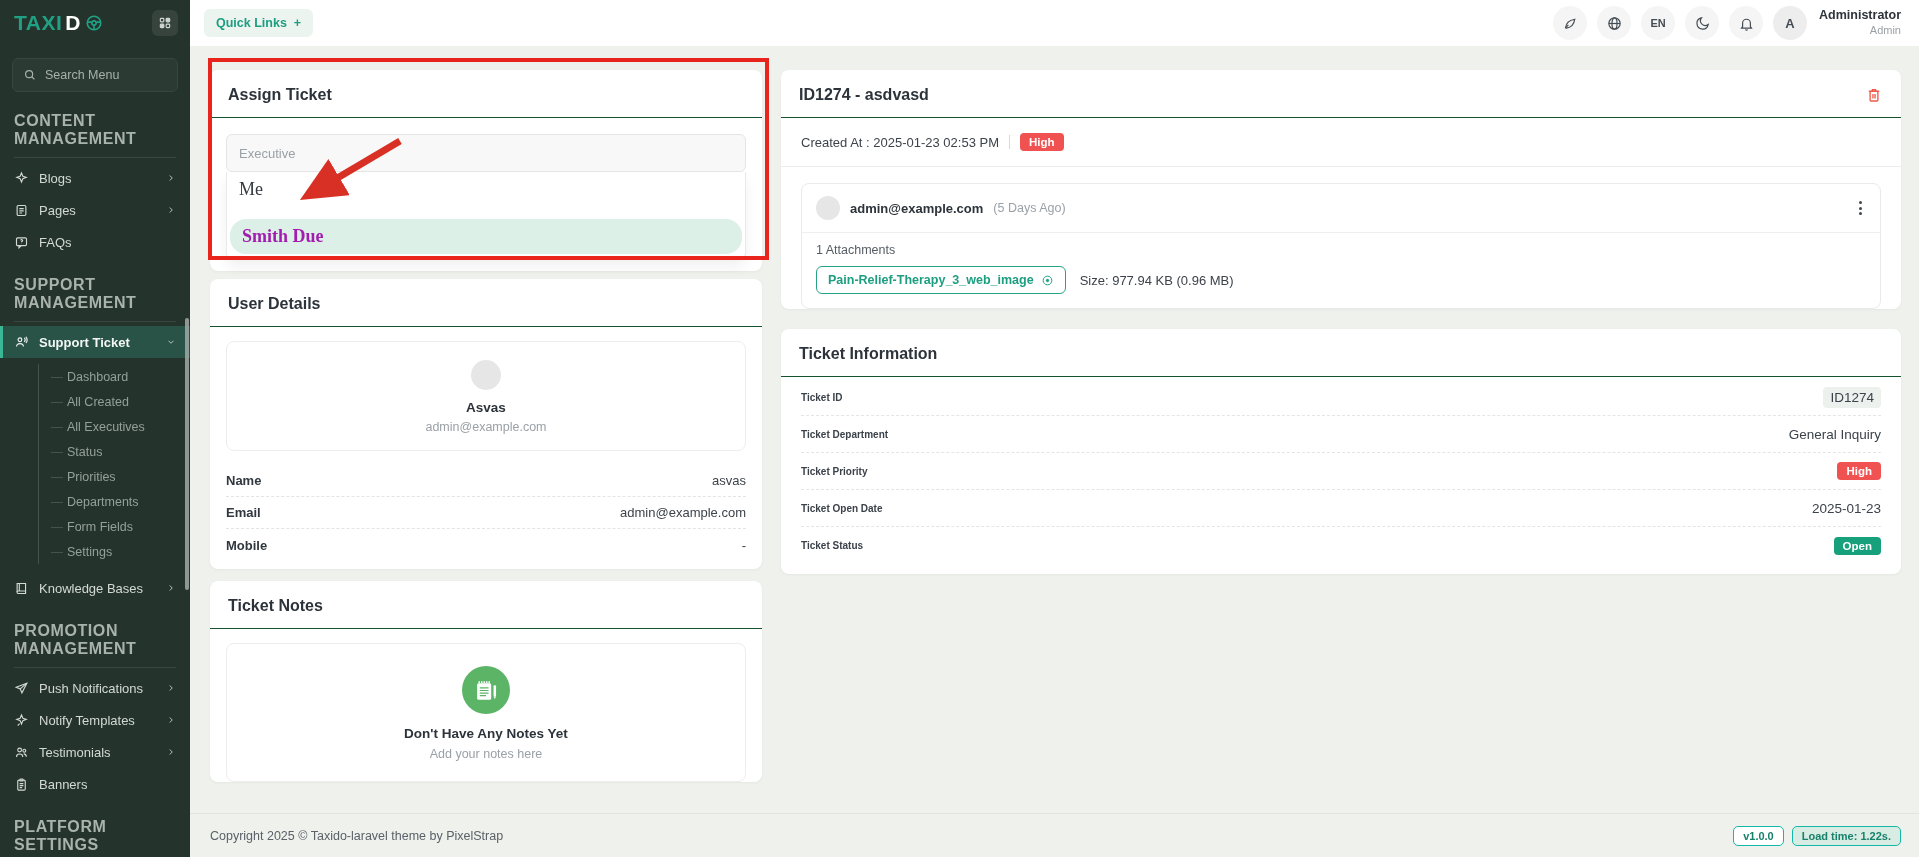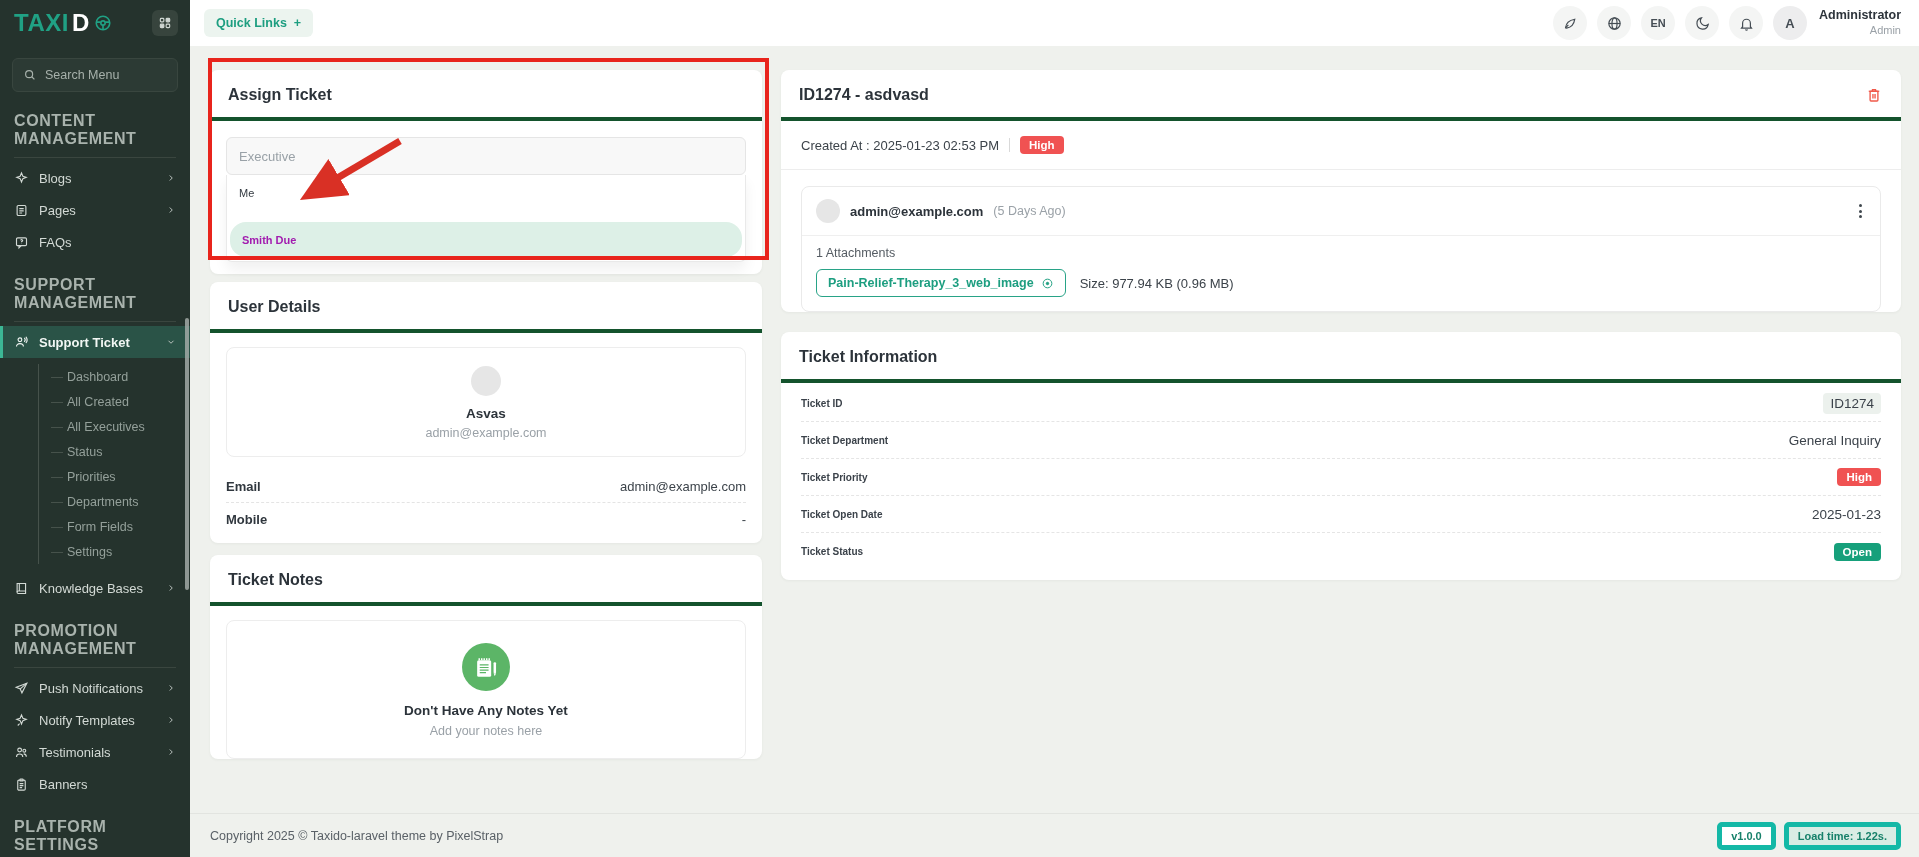--- a/index.html
+++ b/index.html
@@ -3,21 +3,21 @@
 <meta charset="utf-8">
 <style>
   * { margin:0; padding:0; box-sizing:border-box; }
   html,body { width:1919px; height:857px; }
   body { font-family:"Liberation Sans","DejaVu Sans",sans-serif; overflow:hidden; background:#eff1ed; color:#3c434a; }
   .app { display:flex; width:1919px; height:857px; }
 
   
   .sidebar { width:190px; flex-shrink:0; background:#25332d; color:#cdd5d0; position:relative; display:flex; flex-direction:column; overflow:hidden; }
   .logo-row { height:46px; display:flex; align-items:center; justify-content:space-between; padding:0 12px 0 14px; flex-shrink:0; }
-  .logo { font-size:24px; font-weight:bold; letter-spacing:.5px; display:flex; align-items:center; gap:3px; }
+  .logo { font-size:21px; font-weight:bold; letter-spacing:.5px; display:flex; align-items:center; gap:3px; }
   .logo .lg { color:#20a184; } .logo .lw { color:#ffffff; }
   .grid-btn { width:26px; height:26px; border-radius:6px; background:#37443d; display:flex; align-items:center; justify-content:center; cursor:pointer; }
   .search-box { margin:12px 12px 2px; height:34px; background:#2c3a34; border:1px solid #39463f; border-radius:6px; display:flex; align-items:center; gap:8px; padding:0 10px; flex-shrink:0; }
   .search-box input { background:transparent; border:none; outline:none; color:#cdd5d0; font-size:12.5px; width:100%; font-family:inherit; }
   .search-box input::placeholder { color:#a7b1ab; }
   .nav { flex:1; overflow:hidden; }
   .nav-label { font-size:16px; font-weight:bold; letter-spacing:.6px; color:#a9b3ad; margin:18px 14px 4px; padding-bottom:9px; border-bottom:1px solid #3a463f; }
   .nav-item { height:32px; display:flex; align-items:center; gap:10px; padding:0 14px; font-size:13px; color:#d3dad5; cursor:pointer; }
   .nav-item .nav-text { flex:1; }
   .nav-item .chev { color:#b9c2bd; display:flex; }
@@ -34,29 +34,29 @@
   .top-right { margin-left:auto; display:flex; align-items:center; gap:10px; }
   .icon-btn { width:34px; height:34px; border-radius:50%; background:#f4f5f4; display:flex; align-items:center; justify-content:center; color:#454d54; font-size:11px; font-weight:bold; cursor:pointer; }
   .user-block { display:flex; flex-direction:column; line-height:1.25; margin-left:2px; cursor:pointer; }
   .user-name { font-size:12.5px; font-weight:bold; color:#2d343b; }
   .user-role { font-size:11px; color:#9aa1a7;text-align:right; }
 
   .content { flex:1; position:relative; padding:24px 18px 0 20px; display:flex; gap:19px; background:#eff1ed; overflow:hidden; }
   .col-left { width:552px; flex-shrink:0; }
   .col-right { flex:1; min-width:0; }
   .card { background:#fff; border-radius:8px; box-shadow:0 1px 3px rgba(40,50,45,.05); }
-  .card-head { padding:16px 18px 13px; border-bottom:4px solid #14532d; display:flex; align-items:center; }
+  .card-head { padding:16px 18px 13px; border-bottom:1px solid #14532d; display:flex; align-items:center; }
   .card-title { font-size:16px; font-weight:bold; color:#2c333a; }
 
   
   .assign-body { padding:16px 16px 12px; }
   .sel-input { width:100%; height:38px; background:#f8f8f8; border:1px solid #e5e5e5; border-radius:6px; padding:0 12px; font-size:13px; color:#2c333a; font-family:inherit; outline:none; }
   .sel-input::placeholder { color:#99a1a7; }
   .dropdown { border:1px solid #e9e9e9; border-top:none; border-radius:0 0 6px 6px; box-shadow:0 8px 14px rgba(0,0,0,.06); padding-bottom:4px; background:#fff; }
-  .opt { height:35px; display:flex; align-items:center; padding:0 12px; font-size:11px; color:#333a41; cursor:pointer; }
+  .opt { height:35px; display:flex; align-items:center; padding:0 12px; font-size:18px; color:#333a41; cursor:pointer;font-family:Liberation Serif, serif; }
   .opt.sel { background:#ddf0e7; color:#a21caf; font-weight:bold; border-radius:16px; margin:12px 3px 0; }
 
   
   .profile-box { margin:14px 16px; border:1px solid #ededed; border-radius:8px; padding:18px 10px 16px; text-align:center; }
   .avatar-lg { width:30px; height:30px; border-radius:50%; background:#e6e6e6; margin:0 auto 10px; }
   .p-name { font-size:13.5px; font-weight:bold; color:#2c333a; margin-bottom:5px; }
   .p-email { font-size:12.5px; color:#9aa1a7; }
   .kv-rows { padding:0 16px 8px; }
   .kv { display:flex; justify-content:space-between; align-items:center; height:32px; font-size:13px; }
   .kv:not(:last-child) { border-bottom:1px dashed #e4e4e4; }
@@ -94,21 +94,21 @@
   .ti-rows { padding:2px 20px 10px; }
   .ti-row { display:flex; justify-content:space-between; align-items:center; height:37px; font-size:13.5px; color:#3b424a; }
   .ti-row:not(:last-child) { border-bottom:1px dashed #e5e5e5; }
   .ti-label { font-weight:bold; font-size:10px; }
   .hl { background:#ecf1ed; padding:3px 7px; border-radius:4px; }
 
   
   .footer { height:44px; border-top:1px solid #e2e4e0; display:flex; align-items:center; padding:0 18px 0 20px; background:#eff1ed; flex-shrink:0; }
   .copy { font-size:12.5px; color:#5a6167; }
   .foot-right { margin-left:auto; display:flex; gap:8px; }
-  .fbadge { font-size:11px; font-weight:bold; border-radius:5px; padding:3px 9px; border:5px solid #14b8a6; color:#17816a; }
+  .fbadge { font-size:11px; font-weight:bold; border-radius:5px; padding:3px 9px; border:1px solid #14b8a6; color:#17816a; }
   .fbadge.ver { background:#fff; }
   .fbadge.load { background:#d9ece4; }
 
   
   .anno-box { position:absolute; left:18px; top:12px; width:561px; height:202px; border:4px solid #e8241c; z-index:6; pointer-events:none; }
   .anno-arrow { position:absolute; left:90px; top:85px; z-index:7; pointer-events:none; }
 
   svg.ni { width:15px; height:15px; flex-shrink:0; }
 </style>
 </head>
@@ -401,20 +401,24 @@
         <div class="card" style="margin-top:8px;">
           <div class="card-head">
             <span class="card-title">User Details</span>
           </div>
           <div class="profile-box">
             <div class="avatar-lg"></div>
             <div class="p-name">Asvas</div>
             <div class="p-email">admin@example.com</div>
           </div>
           <div class="kv-rows">
+            <div class="kv">
+              <span class="k">Name</span>
+              <span class="v">asvas</span>
+            </div>
             <div class="kv">
               <span class="k">Email</span>
               <span class="v">admin@example.com</span>
             </div>
             <div class="kv">
               <span class="k">Mobile</span>
               <span class="v">-</span>
             </div>
           </div>
         </div>

